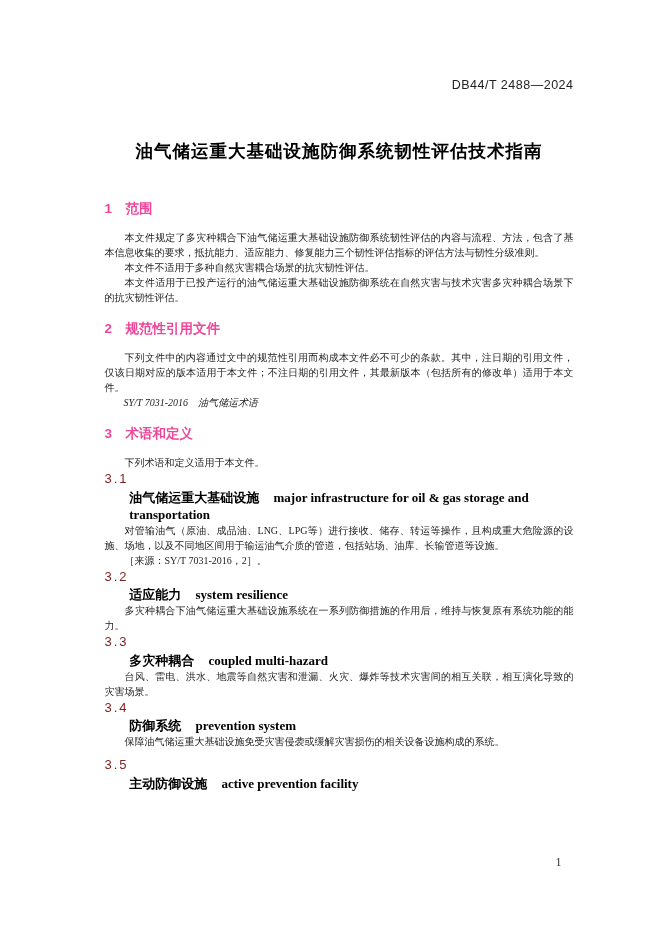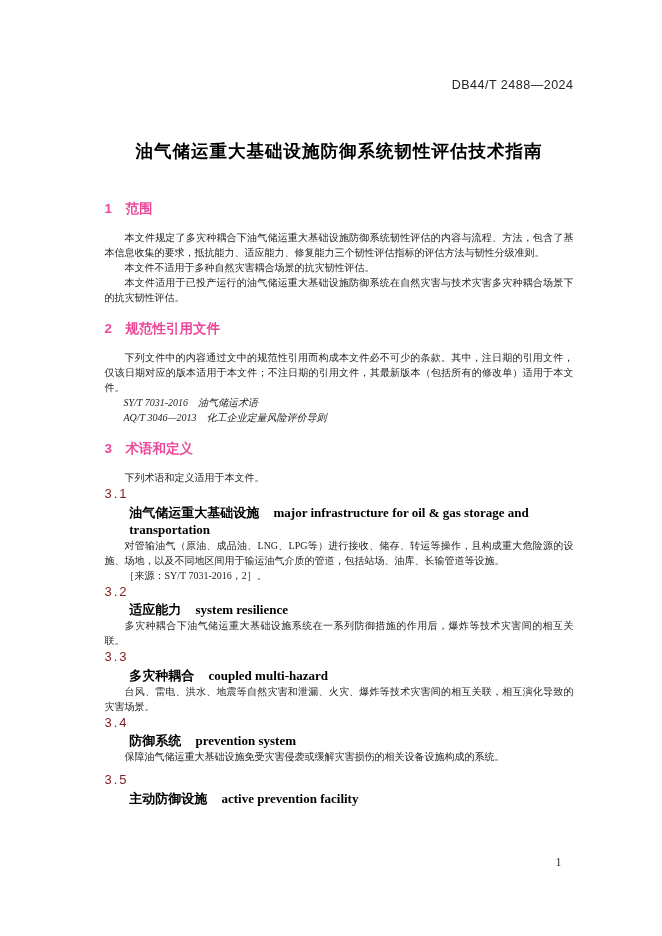--- a/index.html
+++ b/index.html
@@ -96,42 +96,41 @@
   <div class="para-group">
     <p class="body indent">本文件规定了多灾种耦合下油气储运重大基础设施防御系统韧性评估的内容与流程、方法，包含了基本信息收集的要求，抵抗能力、适应能力、修复能力三个韧性评估指标的评估方法与韧性分级准则。</p>
     <p class="body indent">本文件不适用于多种自然灾害耦合场景的抗灾韧性评估。</p>
     <p class="body indent">本文件适用于已投产运行的油气储运重大基础设施防御系统在自然灾害与技术灾害多灾种耦合场景下的抗灾韧性评估。</p>
   </div>
 
   <h2 class="sec-heading mt-sec">2　规范性引用文件</h2>
   <div class="para-group">
     <p class="body indent">下列文件中的内容通过文中的规范性引用而构成本文件必不可少的条款。其中，注日期的引用文件，仅该日期对应的版本适用于本文件；不注日期的引用文件，其最新版本（包括所有的修改单）适用于本文件。</p>
     <p class="body ref-line">SY/T 7031-2016　油气储运术语</p>
-    <p class="body ref-line">AQ/T 3046—2013　化工企业定量风险评价导则</p>
   </div>
 
   <h2 class="sec-heading mt-sec">3　术语和定义</h2>
   <div class="para-group">
     <p class="body indent">下列术语和定义适用于本文件。</p>
 
     <div>
       <div class="term-num">3.1</div>
       <div class="term-line">
         <span class="term-zh">油气储运重大基础设施</span><span class="term-en">major infrastructure for oil &amp; gas storage and transportation</span>
       </div>
       <p class="body indent">对管输油气（原油、成品油、LNG、LPG等）进行接收、储存、转运等操作，且构成重大危险源的设施、场地，以及不同地区间用于输运油气介质的管道，包括站场、油库、长输管道等设施。</p>
       <p class="body indent">［来源：SY/T 7031-2016，2］。</p>
     </div>
 
     <div>
       <div class="term-num">3.2</div>
       <div class="term-line">
         <span class="term-zh">适应能力</span><span class="term-en">system resilience</span>
       </div>
-      <p class="body indent">多灾种耦合下油气储运重大基础设施系统在一系列防御措施的作用后，爆炸等技术灾害间的相互关联。</p>
+      <p class="body indent">多灾种耦合下油气储运重大基础设施系统在一系列防御措施的作用后，维持与恢复原有系统功能的能力。</p>
     </div>
 
     <div>
       <div class="term-num">3.3</div>
       <div class="term-line">
         <span class="term-zh">多灾种耦合</span><span class="term-en">coupled multi-hazard</span>
       </div>
       <p class="body indent">台风、雷电、洪水、地震等自然灾害和泄漏、火灾、爆炸等技术灾害间的相互关联，相互演化导致的灾害场景。</p>
     </div>
 

